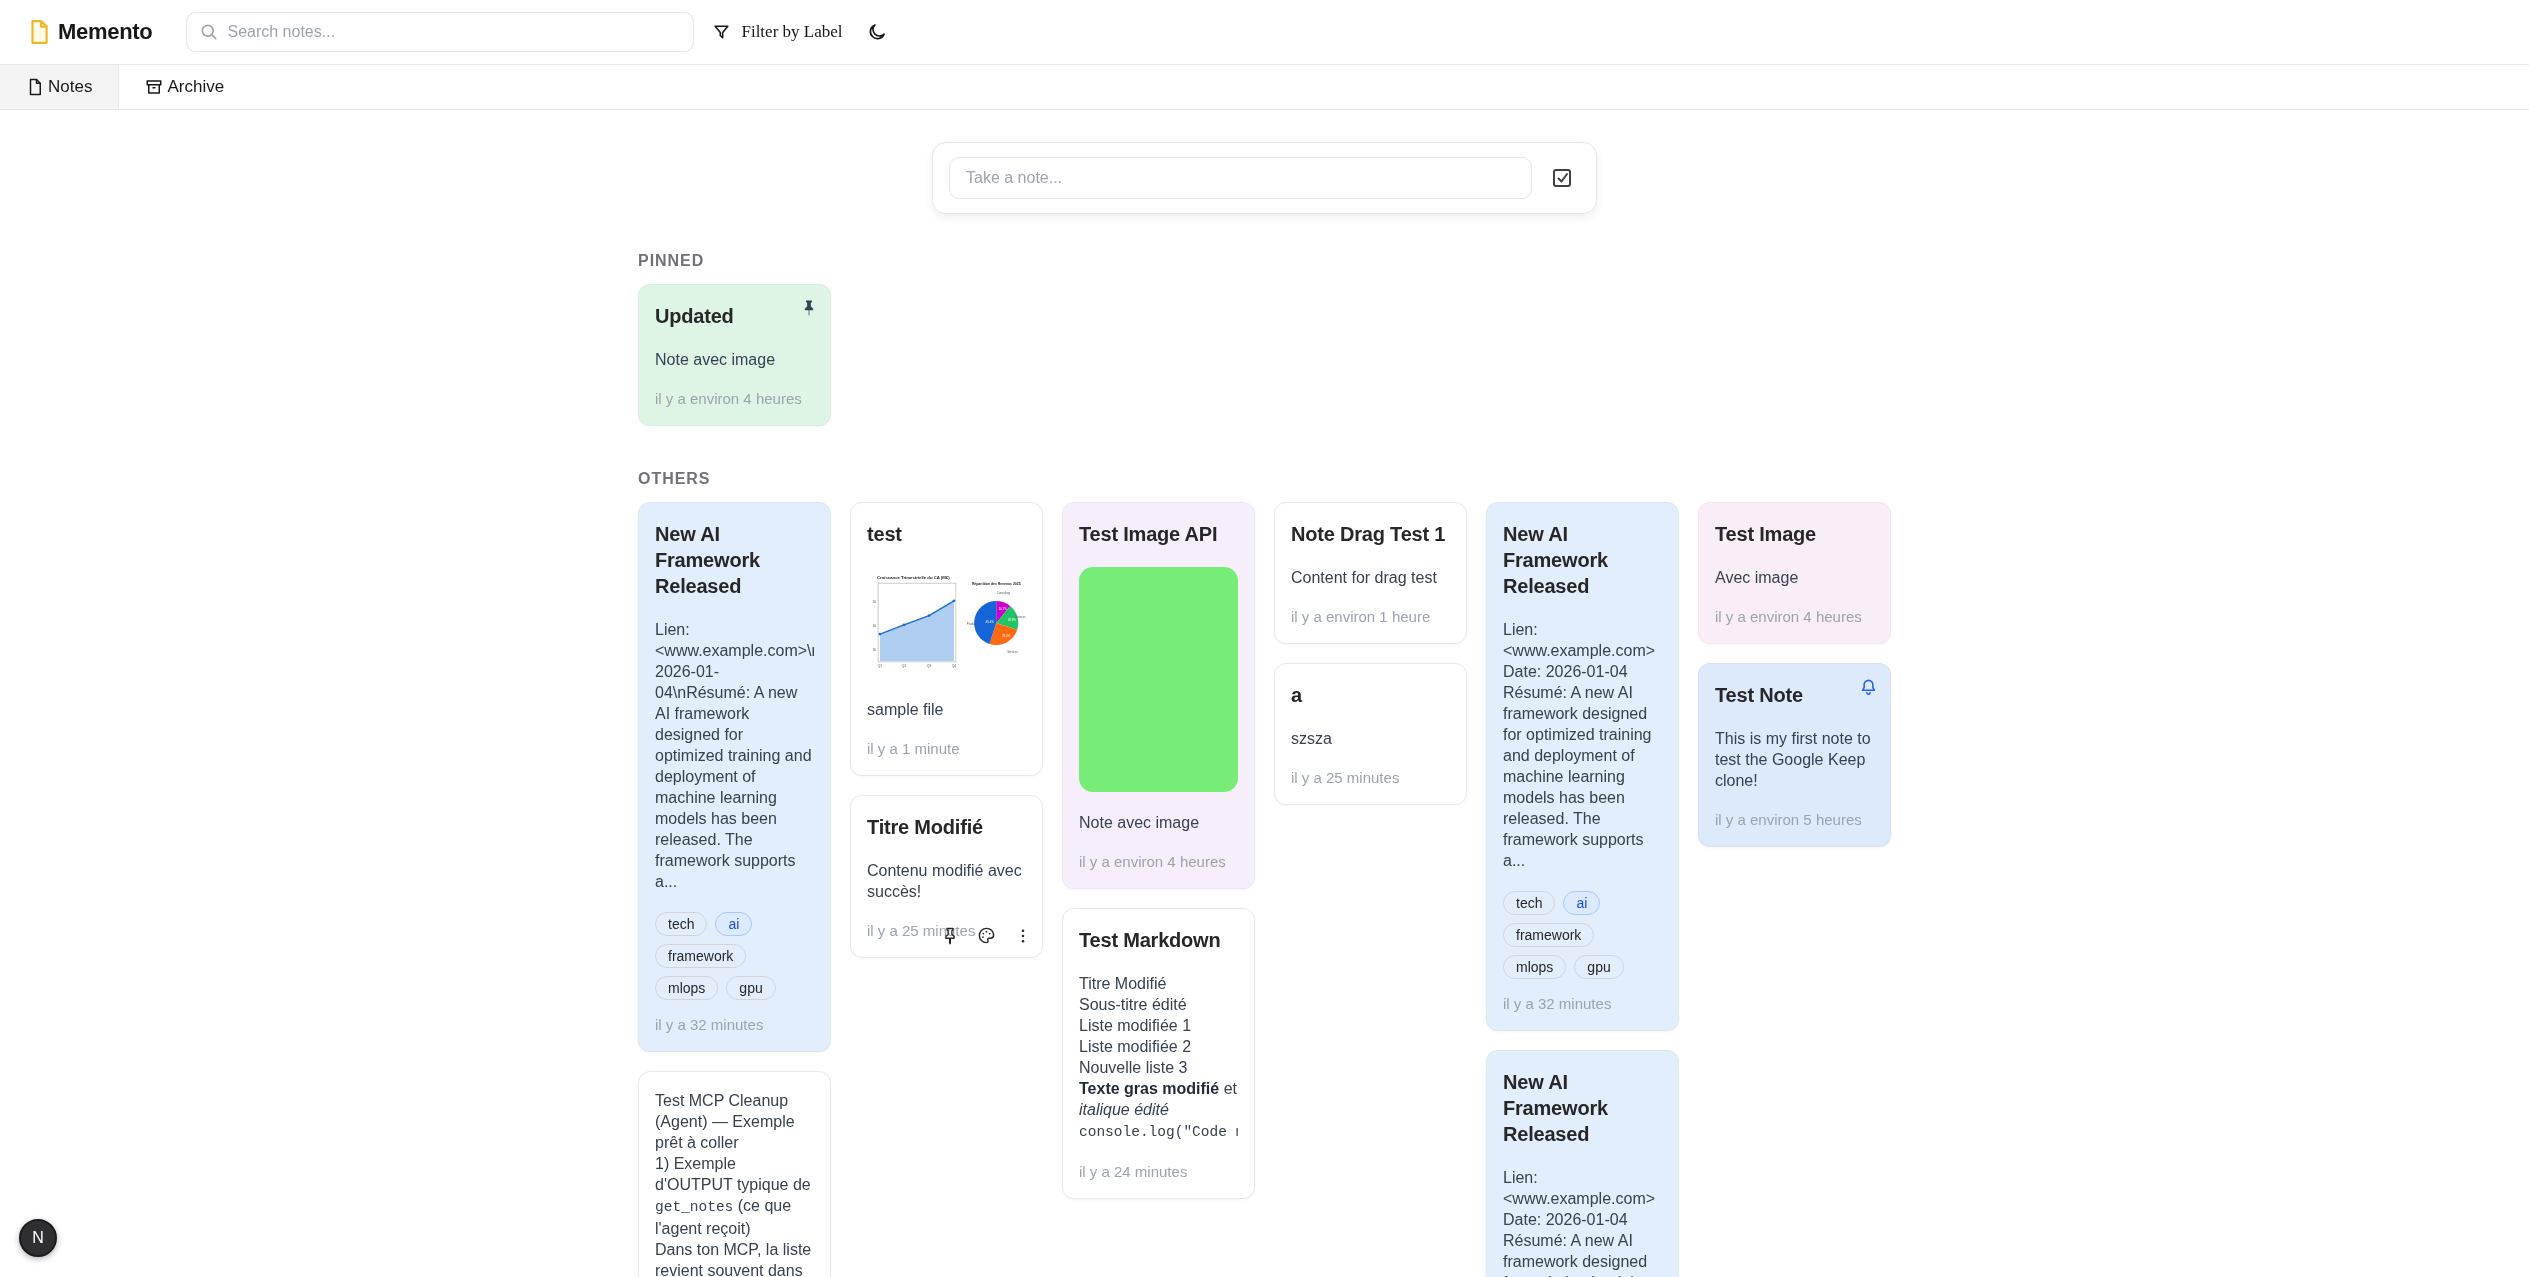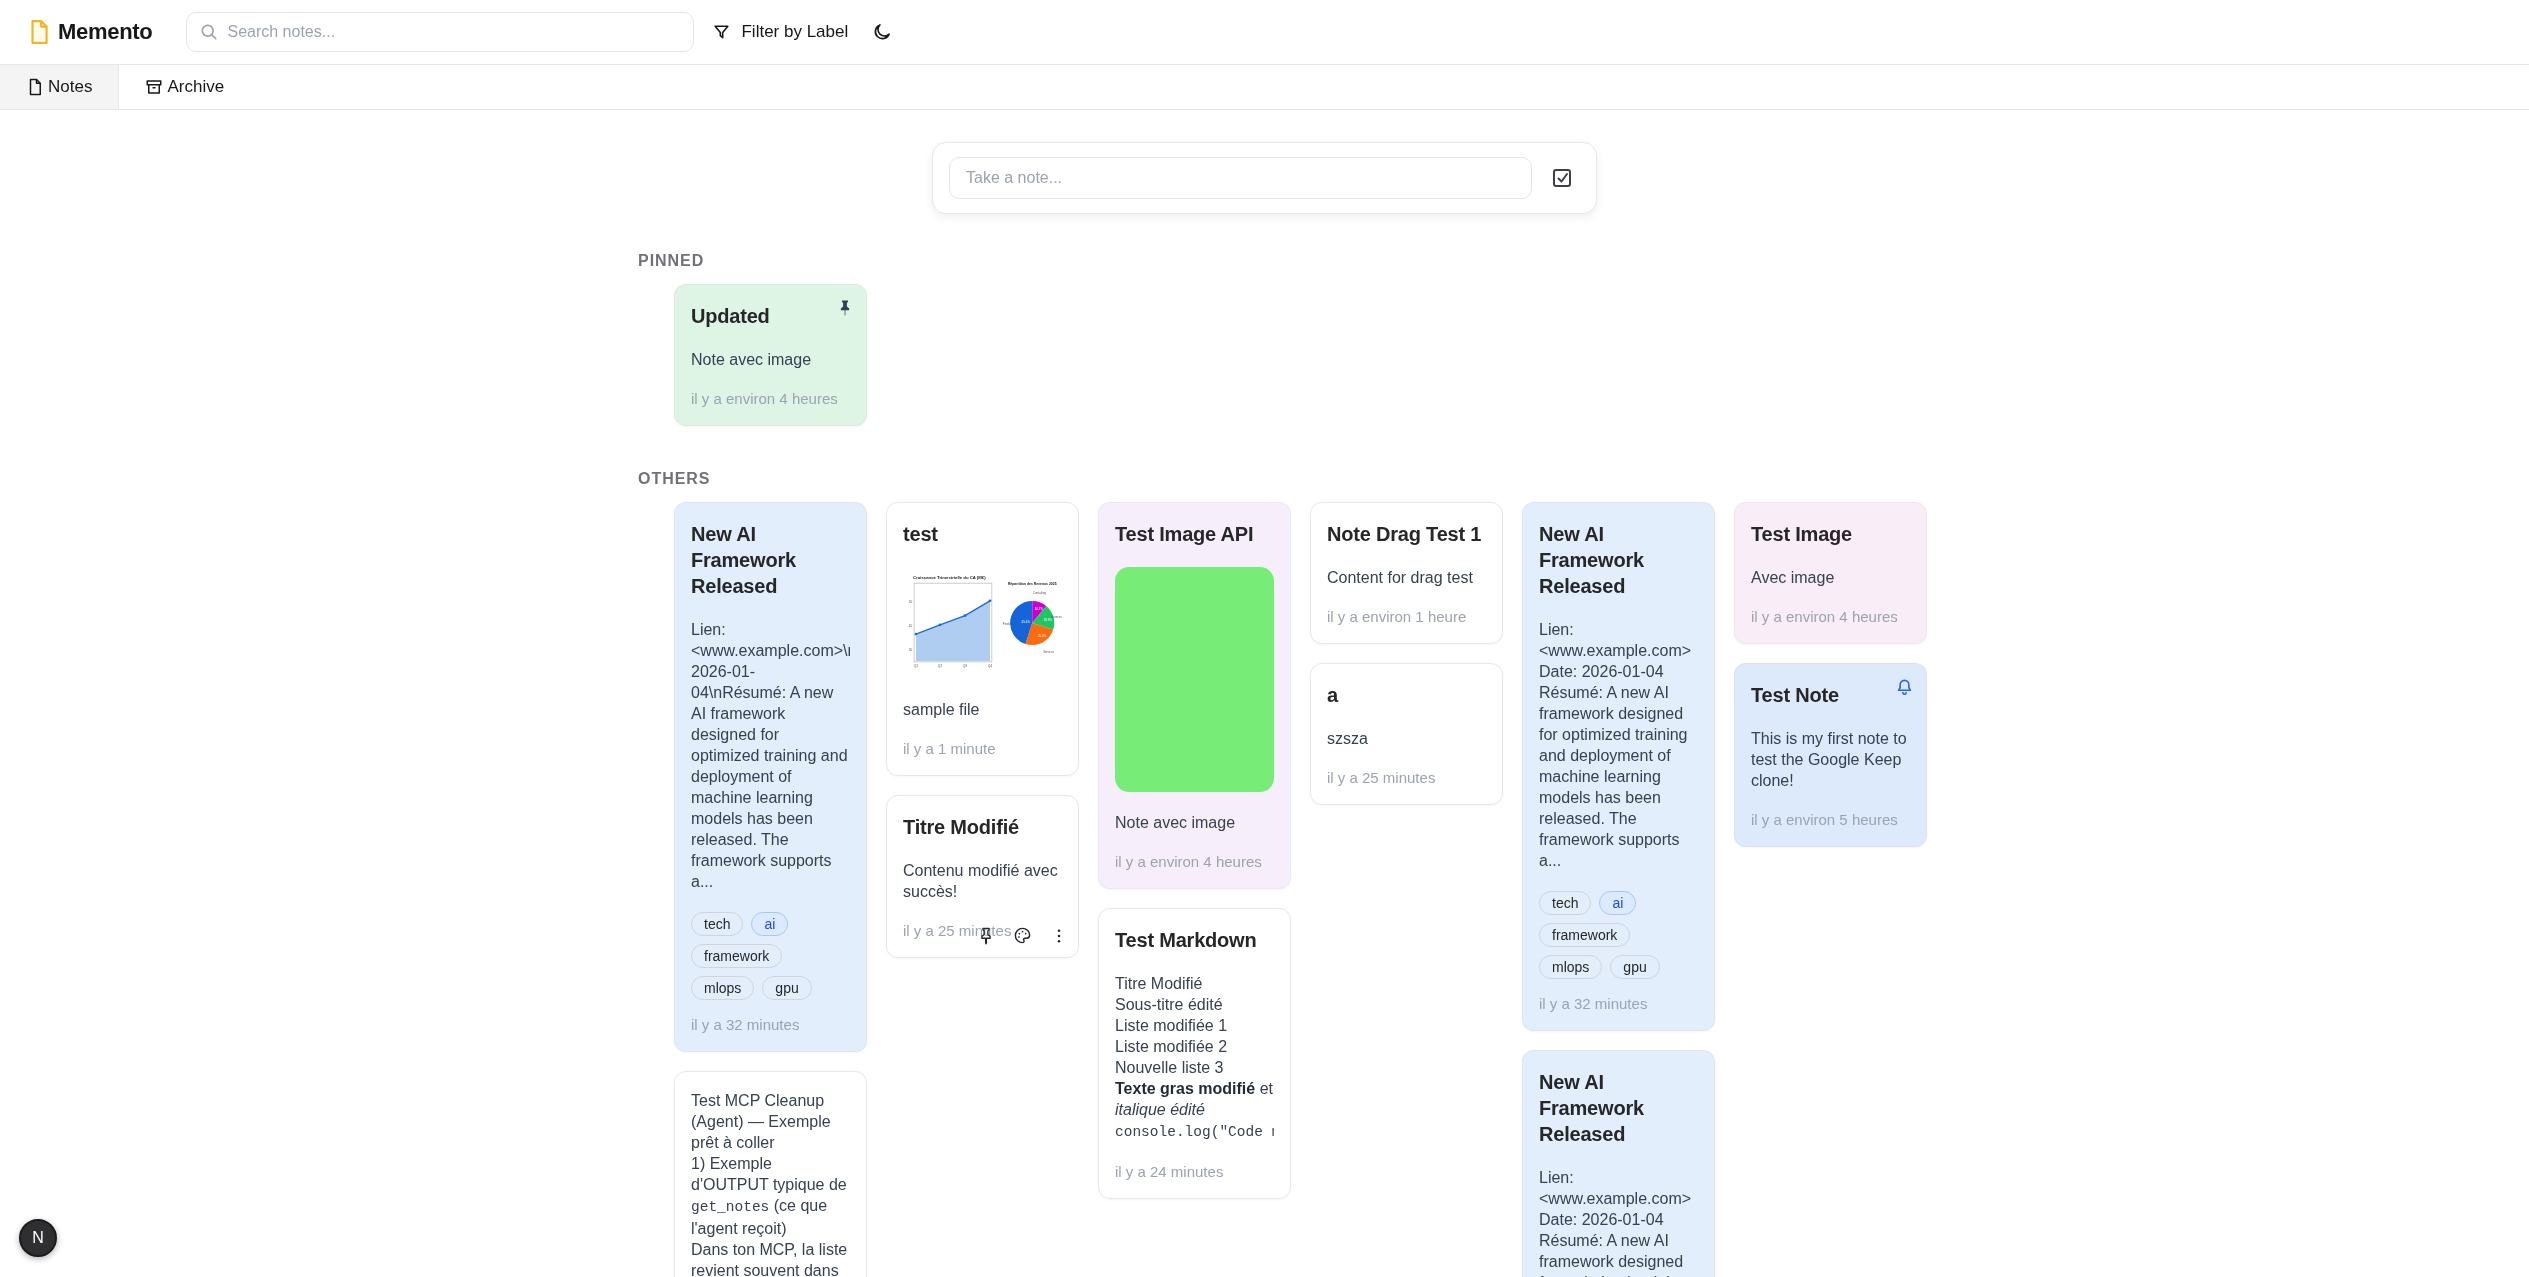--- a/index.html
+++ b/index.html
@@ -9,21 +9,21 @@
   
   .header { height:64px; display:flex; align-items:center; padding:0 26px; gap:18px; background:#fff; }
   .logo { display:flex; align-items:flex-start; gap:6px; }
   .logo-title { font-size:22px; font-weight:700; letter-spacing:-0.3px; }
   .search-wrap { position:relative; width:508px; margin-left:16px; }
   .search-wrap svg { position:absolute; left:13px; top:10px; }
   .search-input { width:100%; height:40px; border:1px solid #e4e4e7; border-radius:10px; padding:0 14px 0 40px;
                   font-size:16px; font-family:"Liberation Sans",sans-serif; color:#18181b; background:#fff; outline:none; }
   .search-input::placeholder { color:#9ca3af; }
   .hbtn { display:flex; align-items:center; gap:10px; background:none; border:none; cursor:pointer;
-          font-size:17px; font-weight:500; color:#18181b; font-family:Liberation Sans, sans-serif; }
+          font-size:17px; font-weight:500; color:#18181b; font-family:Liberation Serif, serif; }
   .icon-btn { background:none; border:none; cursor:pointer; display:flex; align-items:center; padding:6px; border-radius:8px; }
 
   
   .tabbar { height:46px; border-top:1px solid #e5e7eb; border-bottom:1px solid #e5e7eb; display:flex; background:#fff; }
   .tab { display:inline-flex; align-items:center; gap:4px; padding:0 26px; font-size:17px; font-weight:500;
          color:#18181b; background:none; border:none; cursor:pointer; font-family:inherit; height:100%; }
   .tab.active { background:#f4f4f5; border-right:1px solid #e5e7eb; }
 
   
   .composer { width:665px; margin:32px auto 0; background:#fff; border:1px solid #e7e7ea; border-radius:14px;
@@ -34,21 +34,21 @@
 
   
   .board { width:1253px; margin:0 auto; }
   .section-label { font-size:16px; font-weight:700; color:#71717a; letter-spacing:.06em; }
   .lbl-pinned { margin:38px 0 14px; }
   .lbl-others { margin:44px 0 14px; }
   .grid { display:flex; gap:19px; align-items:flex-start; }
   .col { display:flex; flex-direction:column; gap:19px; width:193px; flex:none; }
 
   .card { width:193px; background:#fff; border:1px solid #e8e8ea; border-radius:12px; padding:18px 16px;
-          position:relative; cursor:pointer; box-shadow:0 1px 3px rgba(0,0,0,.04);margin-left:36px; }
+          position:relative; cursor:pointer; box-shadow:0 1px 3px rgba(0,0,0,.04); }
   .card.tinted { border-color:rgba(0,0,0,0.03); }
   .nt { font-size:20px; font-weight:600; color:#27272a; line-height:1.3; margin-bottom:20px; letter-spacing:-0.2px; }
   .t-narrow { display:block; max-width:112px; }
   .nb { font-size:16px; color:#374151; line-height:21px; margin-bottom:20px; white-space:pre-line;
         overflow-wrap:normal; overflow:hidden; }
   .rich { white-space:normal; }
   .rline { overflow:hidden; }
   .rline.nowrap { white-space:nowrap; }
   .seg-b { font-weight:700; color:#1f2937; }
   .seg-i { font-style:italic; }

